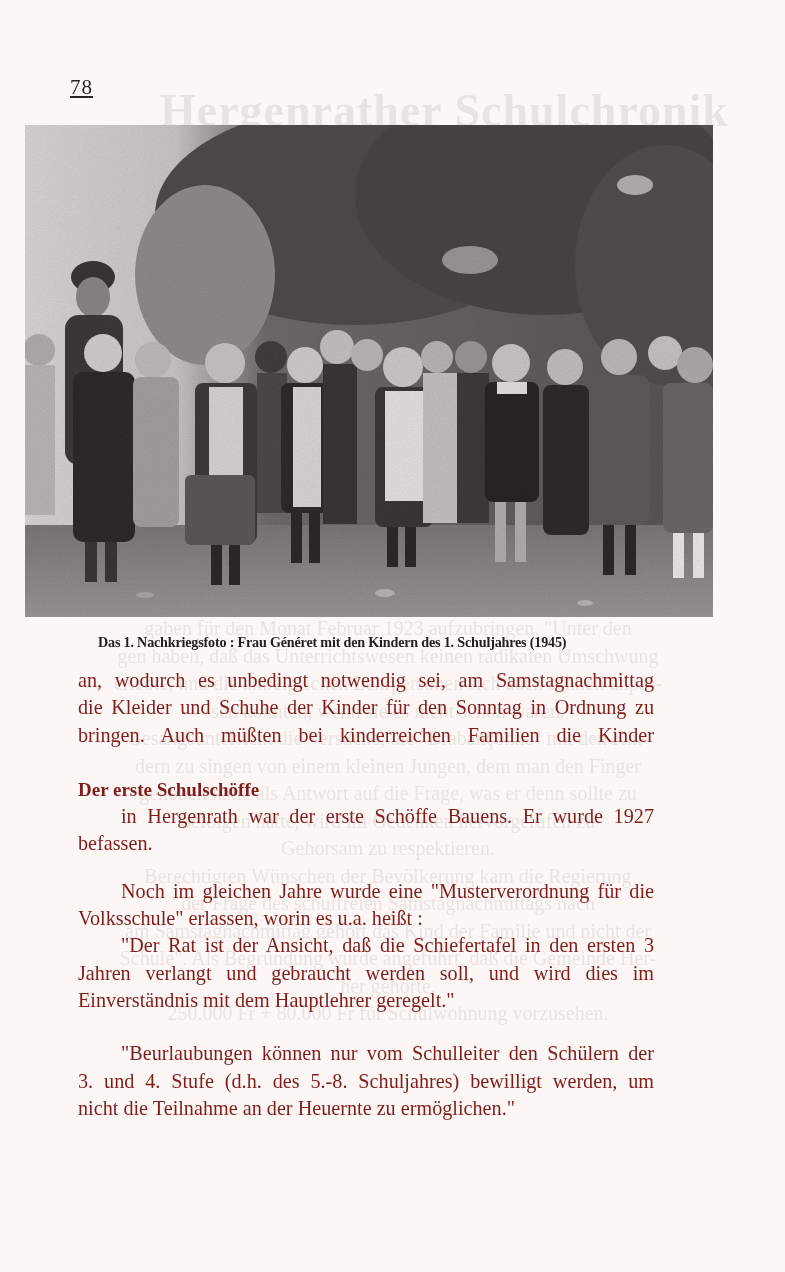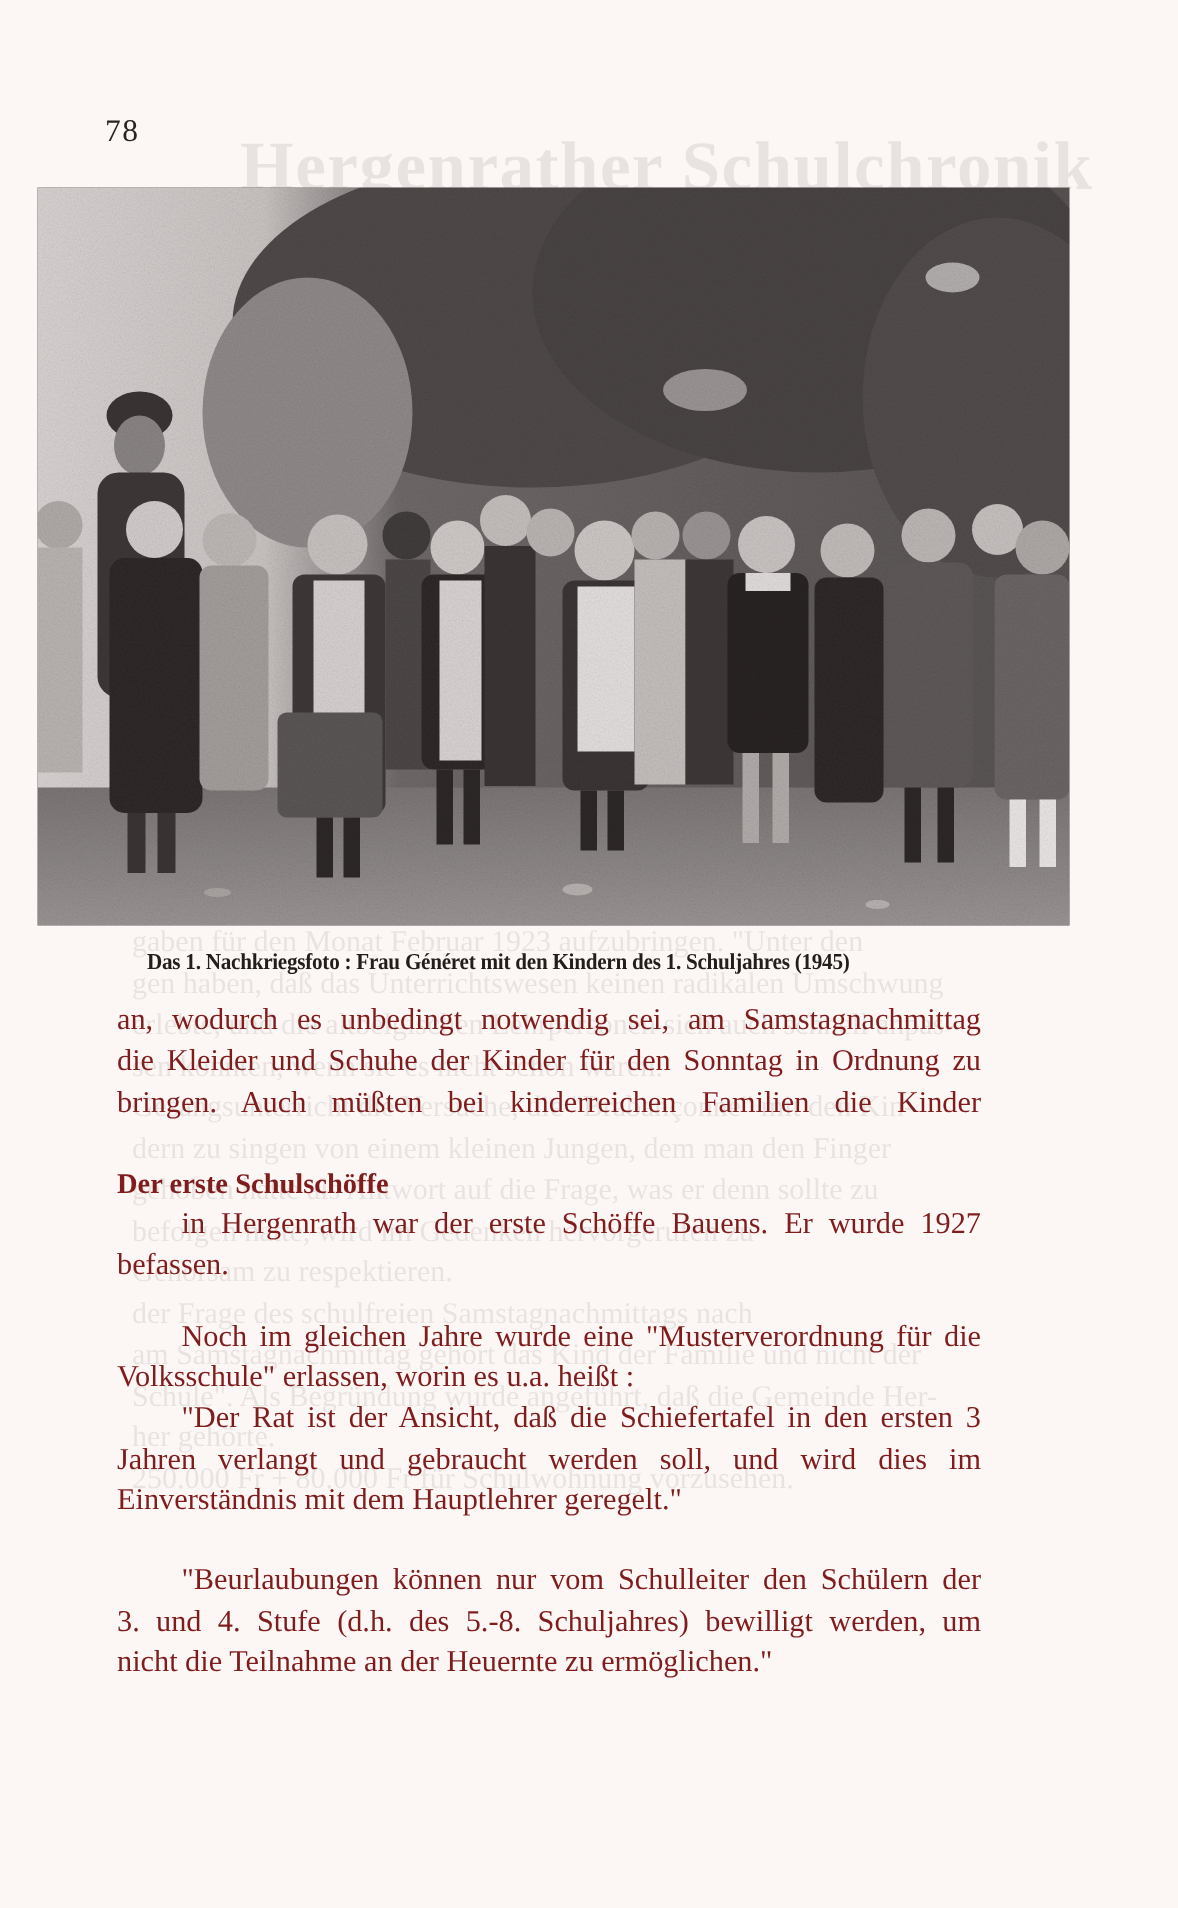--- a/index.html
+++ b/index.html
@@ -15,20 +15,21 @@
       font-family: "Liberation Serif", "DejaVu Serif", serif;
       color: #2a2322;
     }
     
     .bleed {
       position: absolute;
       color: rgba(60, 50, 50, 0.10);
       font-family: "Liberation Serif", serif;
       white-space: nowrap;
       pointer-events: none;
+      text-align: center;
     }
     .bleed-title {
       left: 160px;
       top: 84px;
       font-size: 46px;
       font-weight: bold;
       letter-spacing: 1px;
     }
     .bleed-lines {
       left: 88px;
@@ -37,20 +38,21 @@
       line-height: 27.5px;
       width: 600px;
     }
     .page-number {
       position: absolute;
       left: 70px;
       top: 75px;
       font-size: 21px;
       letter-spacing: 1px;
       color: #2a2322;
+      text-decoration: underline;
     }
     .photo {
       position: absolute;
       left: 25px;
       top: 125px;
       width: 688px;
       height: 492px;
       overflow: hidden;
       background: #6c6666;
     }
@@ -108,20 +110,21 @@
 <div class="bleed bleed-lines">
   <div>gaben für den Monat Februar 1923 aufzubringen. "Unter den</div>
   <div>gen haben, daß das Unterrichtswesen keinen radikalen Umschwung</div>
   <div>erlebte, und die altbelgischen Lehrpersonen sich auch schnell anpas-</div>
   <div>sen konnten, wenn sie es nicht schon waren.</div>
   <div>Gesangsunterricht die Versuche, die "Brabançonne" mit den Kin-</div>
   <div>dern zu singen von einem kleinen Jungen, dem man den Finger</div>
   <div>gehoben hatte als Antwort auf die Frage, was er denn sollte zu</div>
   <div>befolgen hatte, wird im Gedenken hervorgerufen zu</div>
   <div>Gehorsam zu respektieren.</div>
+  <div>Berechtigten Wünschen der Bevölkerung kam die Regierung</div>
   <div>der Frage des schulfreien Samstagnachmittags nach</div>
   <div>am Samstagnachmittag gehört das Kind der Familie und nicht der</div>
   <div>Schule". Als Begründung wurde angeführt, daß die Gemeinde Her-</div>
   <div>her gehörte.</div>
   <div>250.000 Fr + 80.000 Fr für Schulwohnung vorzusehen.</div>
 </div>
 
 <div class="page-number">78</div>
 
 <div class="photo" role="img" aria-label="Gruppenfoto: Lehrerin mit Schulkindern vor Bäumen">

